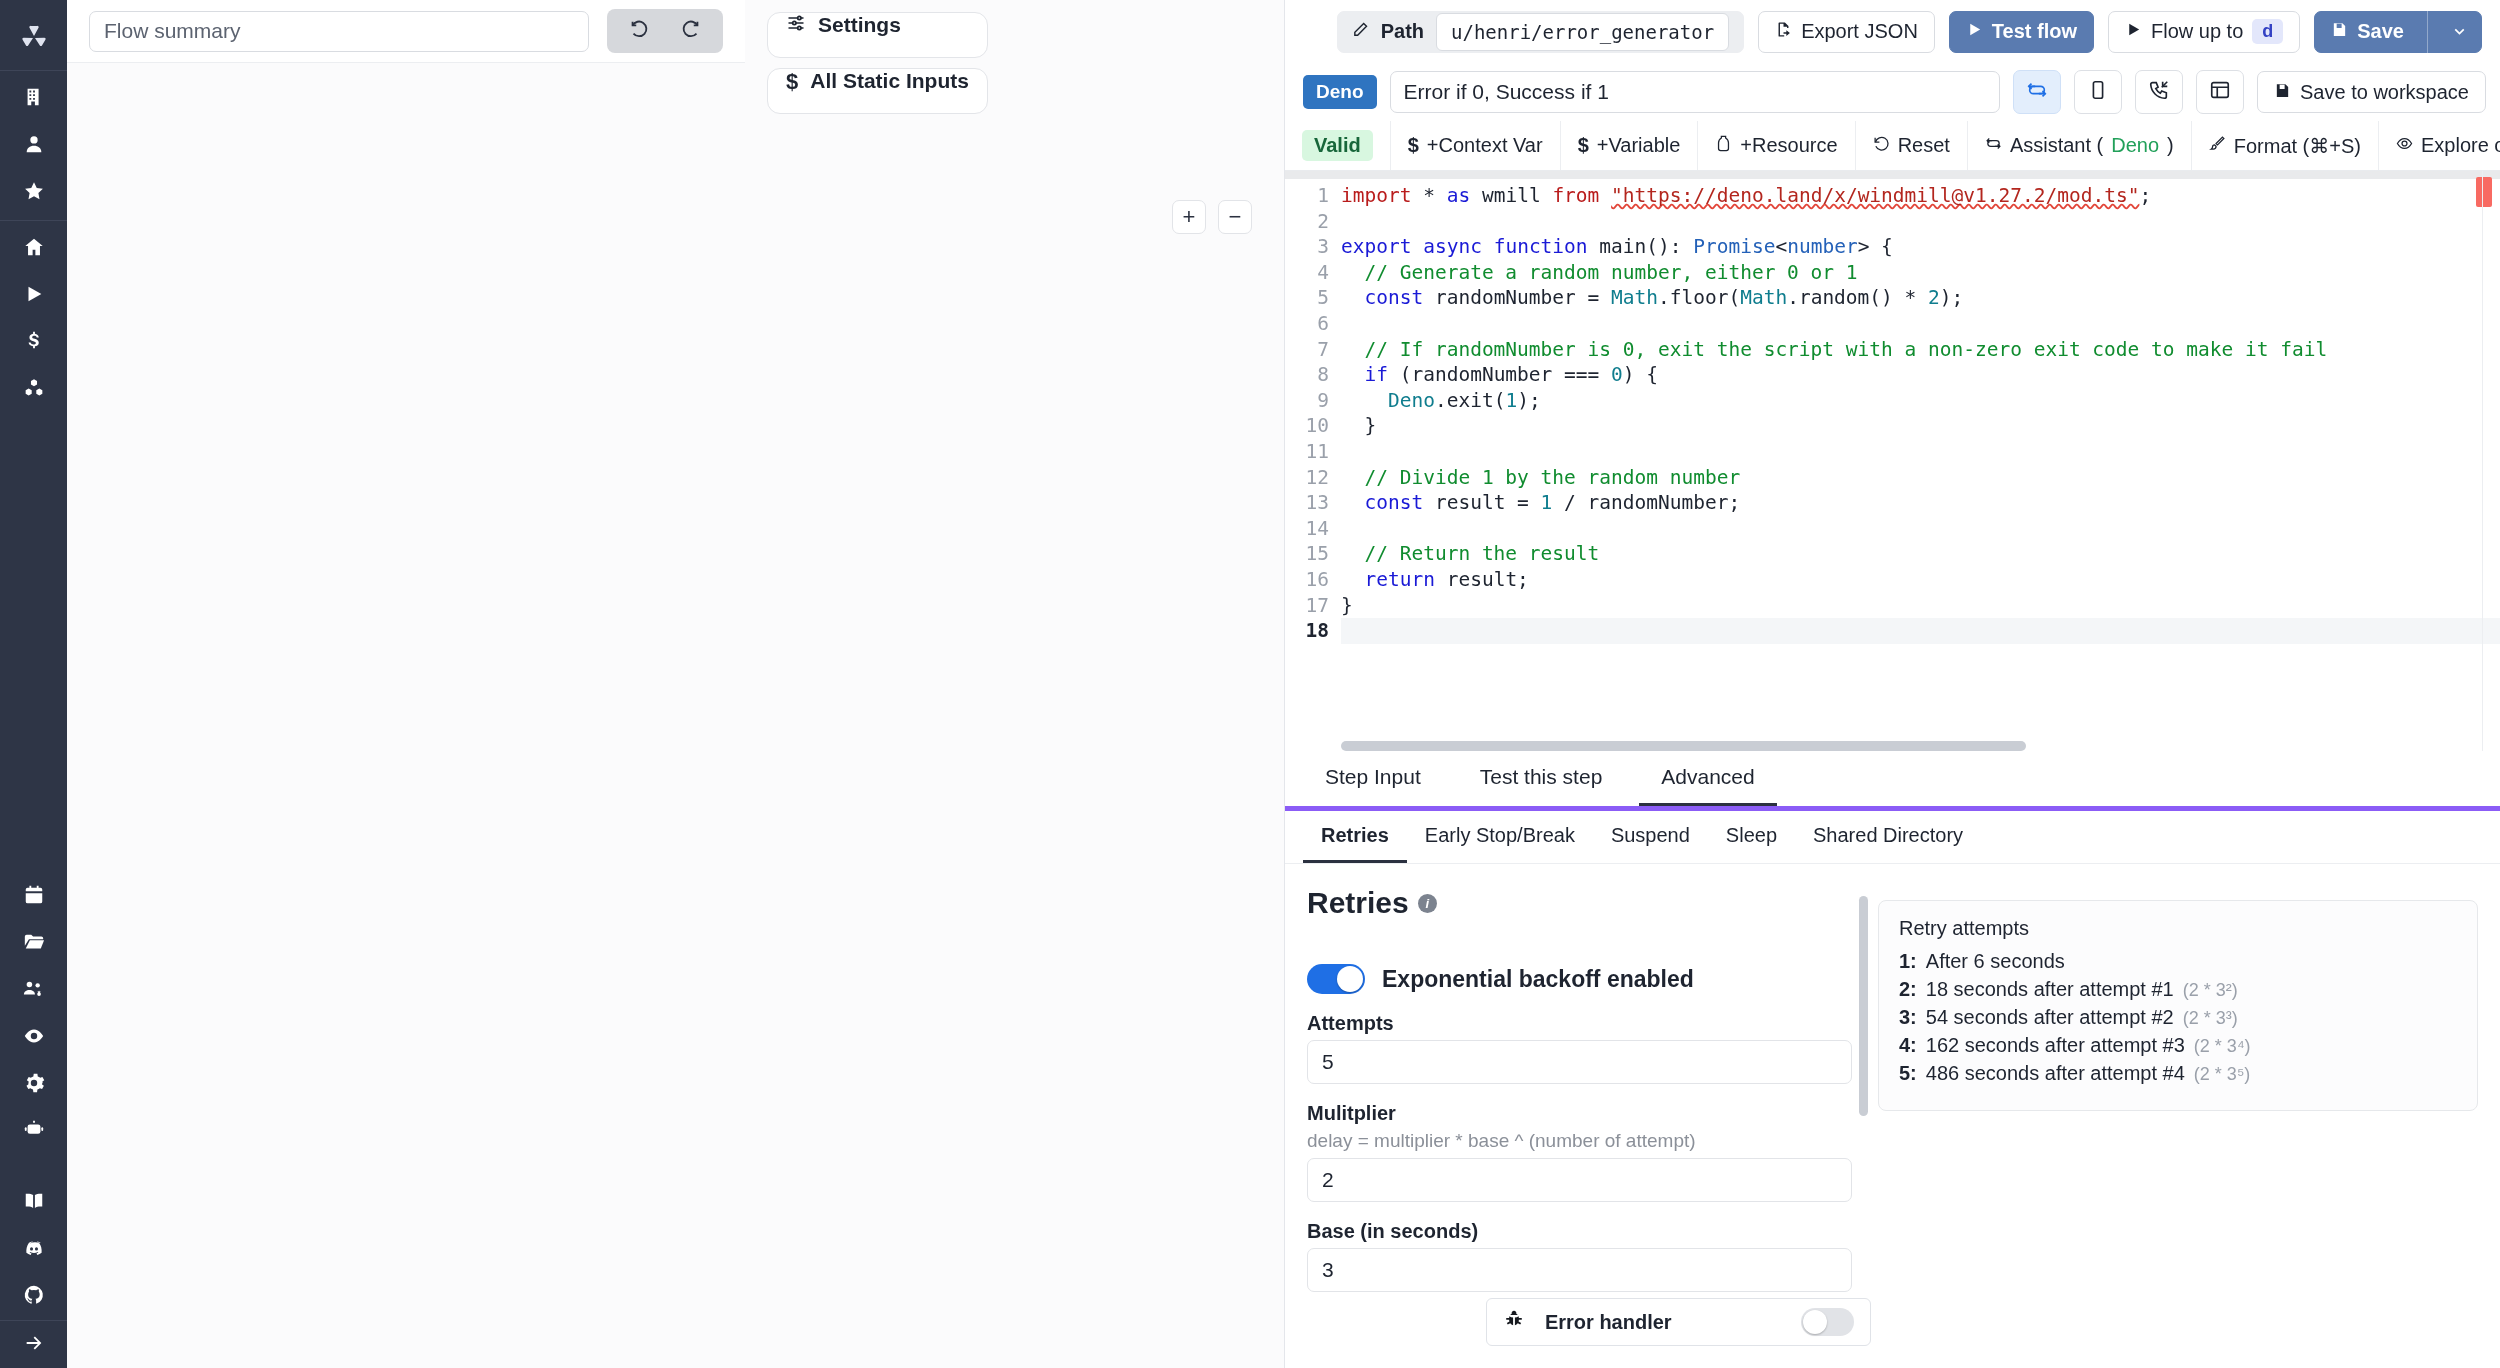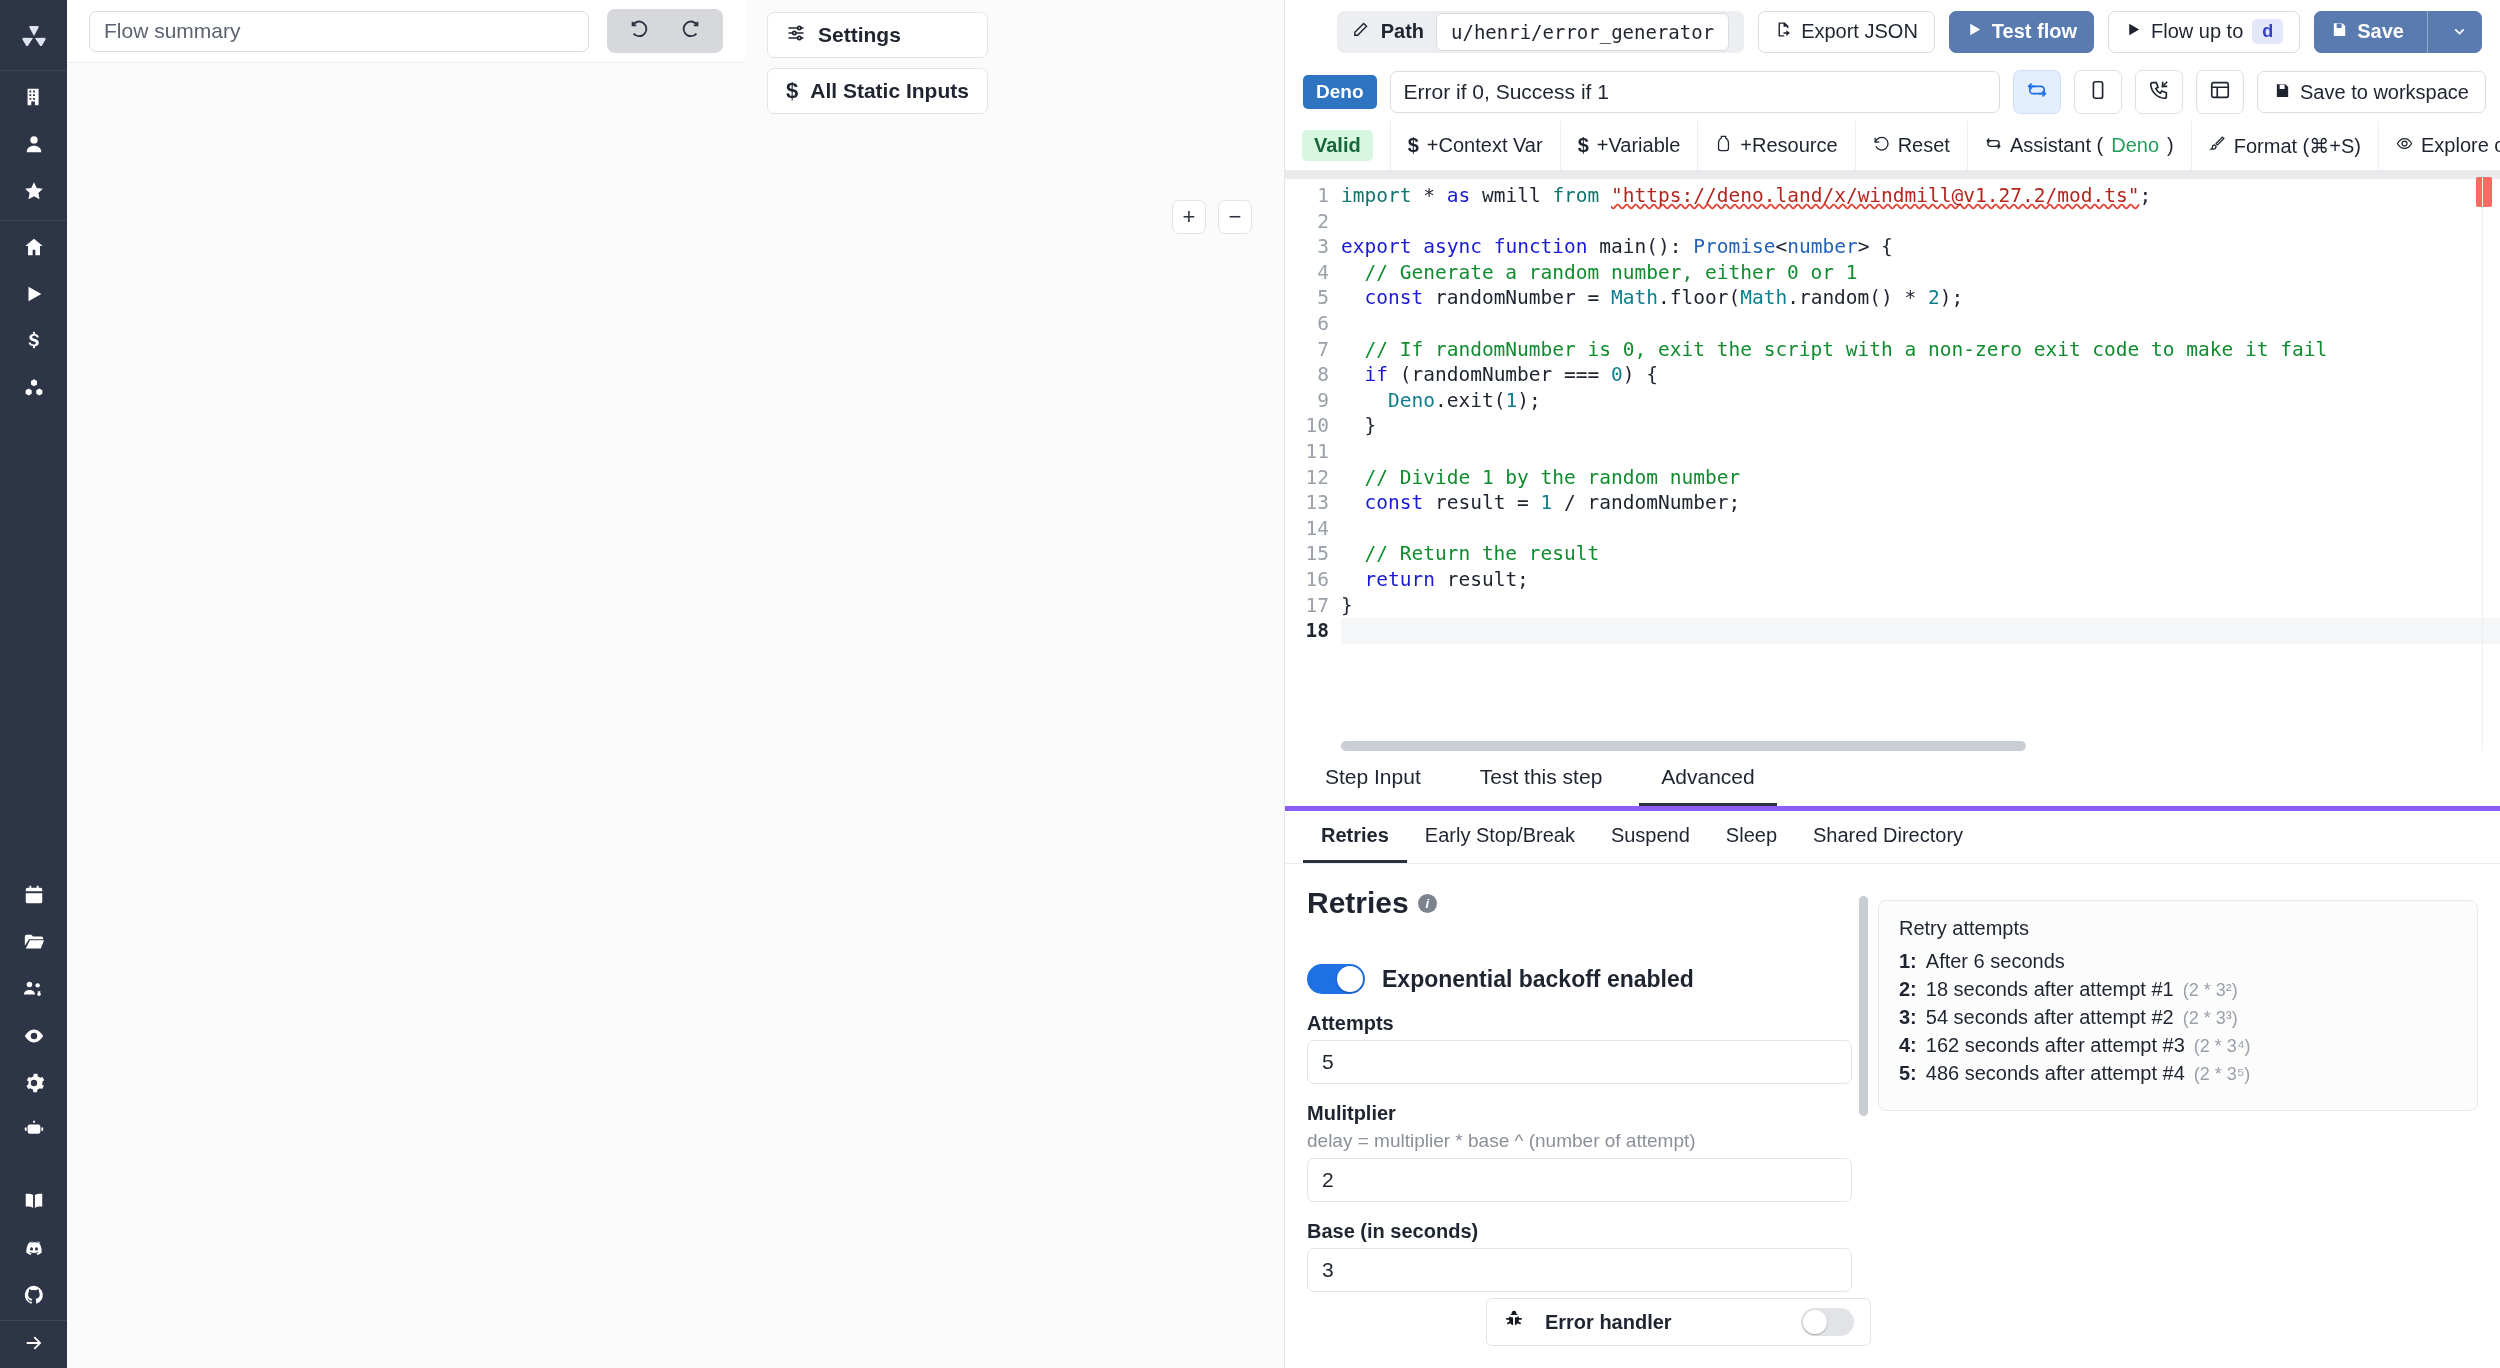--- a/index.html
+++ b/index.html
@@ -47,22 +47,22 @@
     padding: 0 6px;
   }
   .undo-group button {
     width: 52px; height: 40px; background: transparent; border: 0; cursor: pointer;
     display: flex; align-items: center; justify-content: center;
   }
   .undo-group svg { width: 22px; height: 22px; stroke: #2b3140; fill: none; stroke-width: 2; }
 
   .panel-list { padding: 12px 22px 0 22px; display: flex; flex-direction: column; gap: 10px; }
   .panel-row {
-    height: 46px; border: 1px solid #e3e5e9; border-radius: 7px; background: #fff;
-    display: flex; align-items: center; gap: 12px; padding: 0 18px;
+    height: 46px; border: 1px solid #e3e5e9; border-radius: 13px; background: #fff;
+    display: flex; align-items: flex-start; gap: 12px; padding: 0 18px;
     font-size: 21px; font-weight: bold; color: #1e2430; cursor: pointer;
   }
   .panel-row svg { width: 20px; height: 20px; stroke: #1e2430; fill: none; stroke-width: 2; }
 
   
   .canvas { flex: 1 1 auto; position: relative; background: #fbfbfc; }
   .zoomctl { position: absolute; right: 32px; top: 200px; display: flex; gap: 12px; }
   .zoomctl button {
     width: 34px; height: 34px; background: #fff; border: 1px solid #e2e4e8; border-radius: 7px;
     font-size: 22px; color: #2b3140; cursor: pointer; line-height: 1; display: flex;
@@ -185,21 +185,21 @@
   .editor .toprule { height: 8px; background: #e9eaec; }
   .code {
     display: flex; font-family: "DejaVu Sans Mono", monospace; font-size: 19.5px;
     line-height: 25.6px; padding-top: 4px;
   }
   .gutter { width: 56px; text-align: right; color: #9aa0aa; padding-right: 12px; user-select: none; }
   .gutter div.cur { color: #1e2430; font-weight: bold; }
   .codelines { flex: 1 1 auto; white-space: pre; color: #1e2430; position: relative; }
   .codelines .ln { height: 25.6px; }
   .kw { color: #1a1ad6; }
-  .kw2 { color: #0f766e; text-align: right; }
+  .kw2 { color: #b91c1c; text-align: right; }
   .str { color: #b3261e; }
   .cmt { color: #108c2f; }
   .typ { color: #2461b8; }
   .fn  { color: #0f7d8e; }
   .num { color: #0f7d8e; }
   .squiggle { text-decoration: underline wavy #e2463a; text-decoration-skip-ink: none; }
   .cur-line { position: absolute; left: 0; right: 0; height: 25.6px; background: #f4f6f8; }
   .err-marker { position: absolute; right: 8px; top: 6px; width: 16px; height: 30px; background: #f86a62; border-radius: 2px; }
   .scroll-v { position: absolute; right: 0; top: 0; width: 18px; height: 100%; border-left: 1px solid #eceef1; }
   .scroll-h { position: absolute; left: 56px; right: 18px; bottom: 0; height: 10px; }

